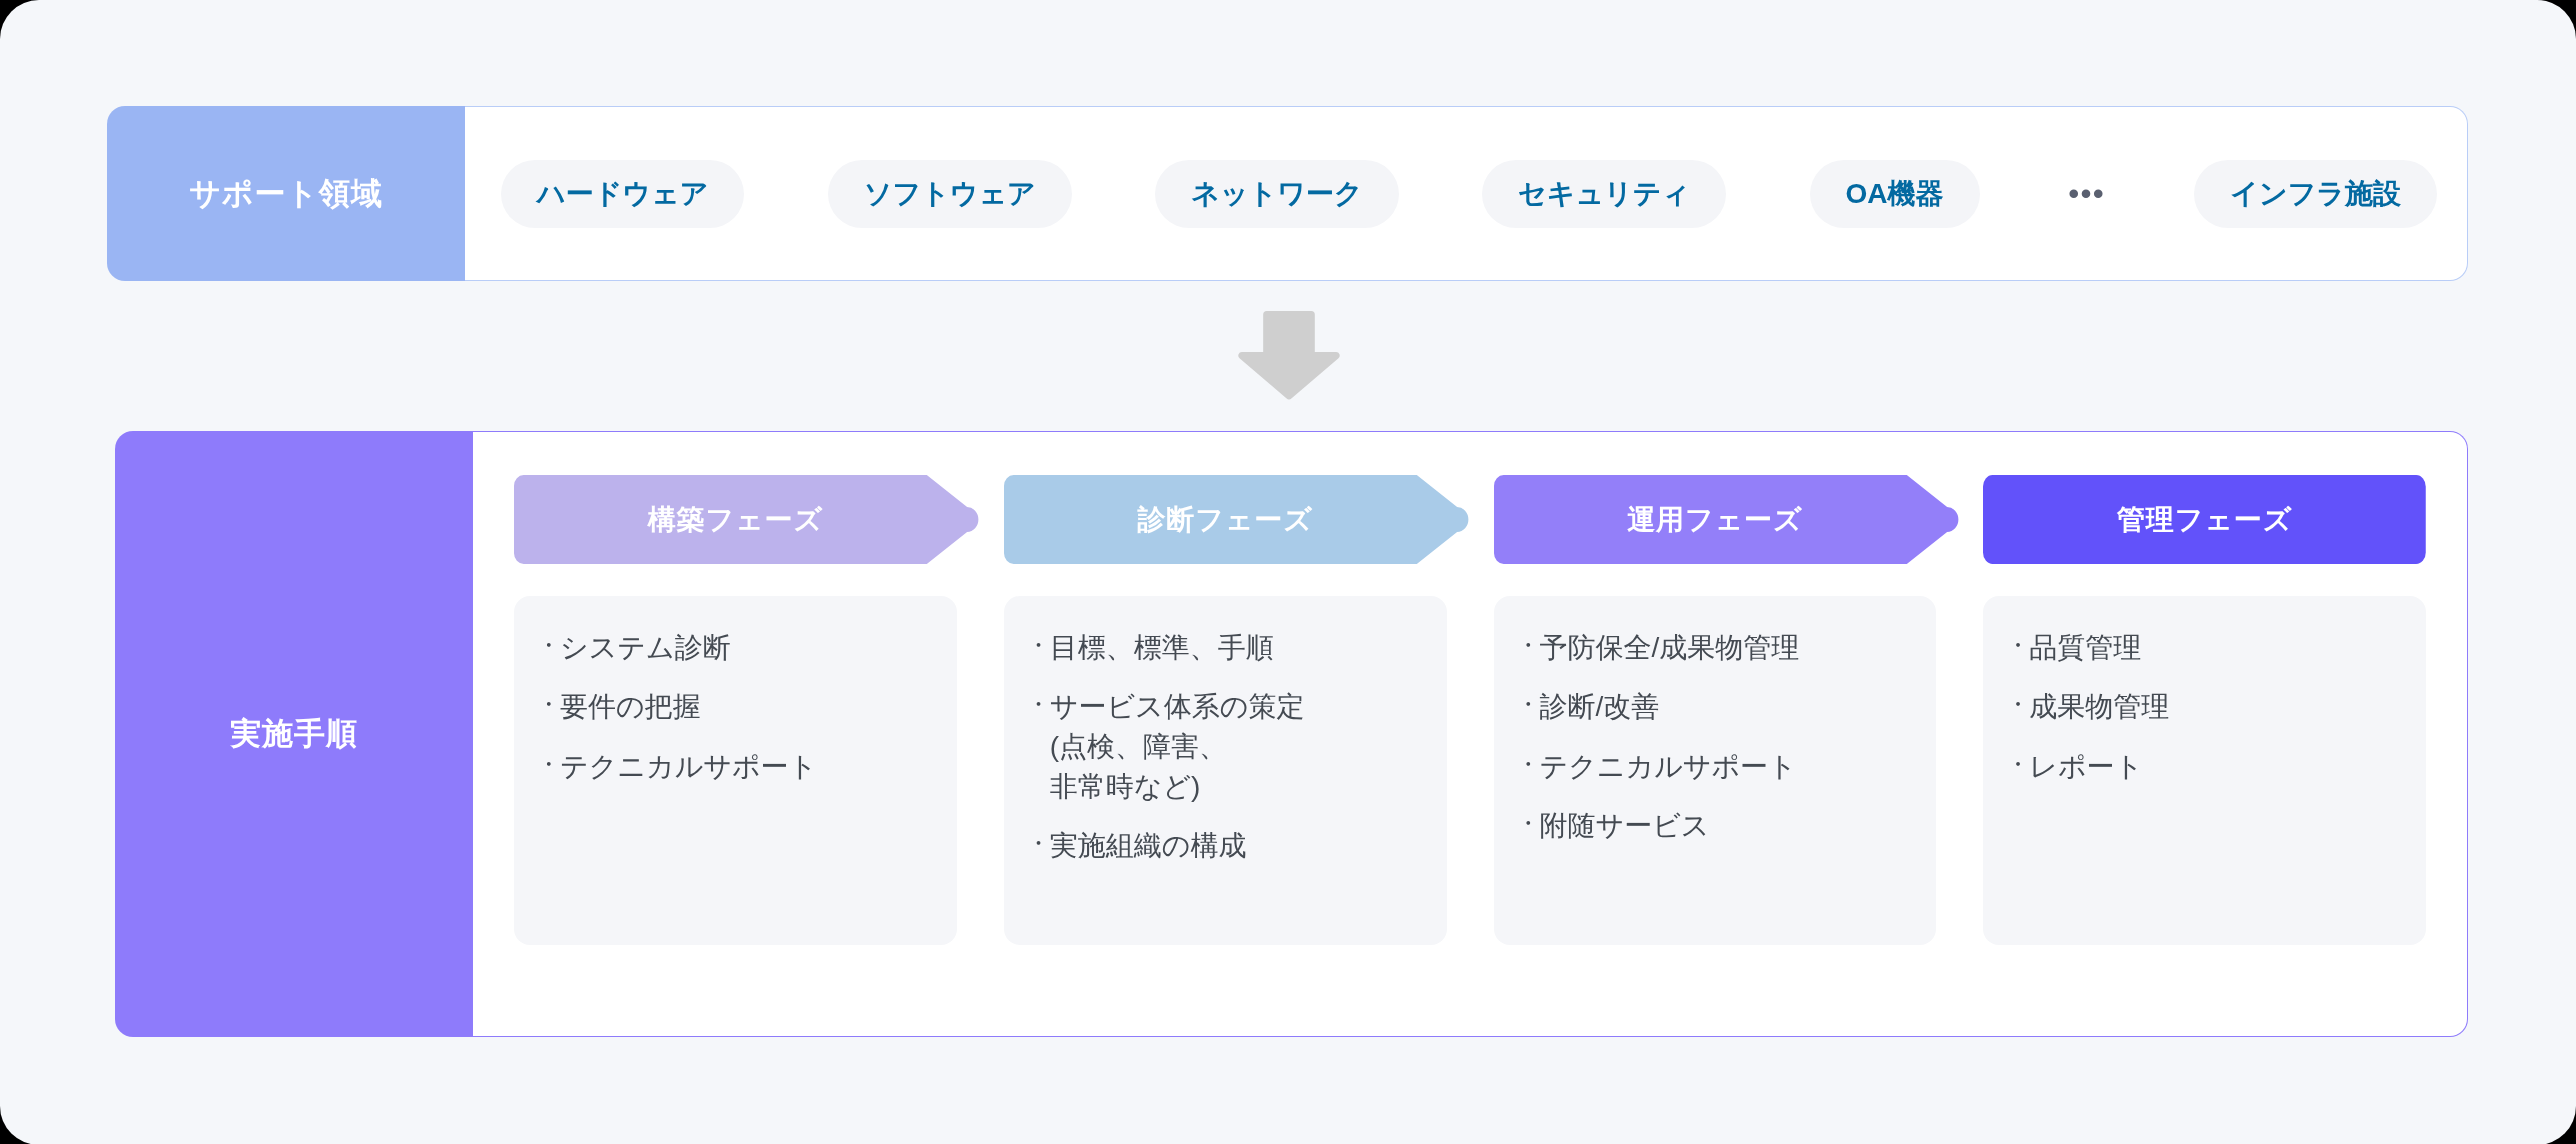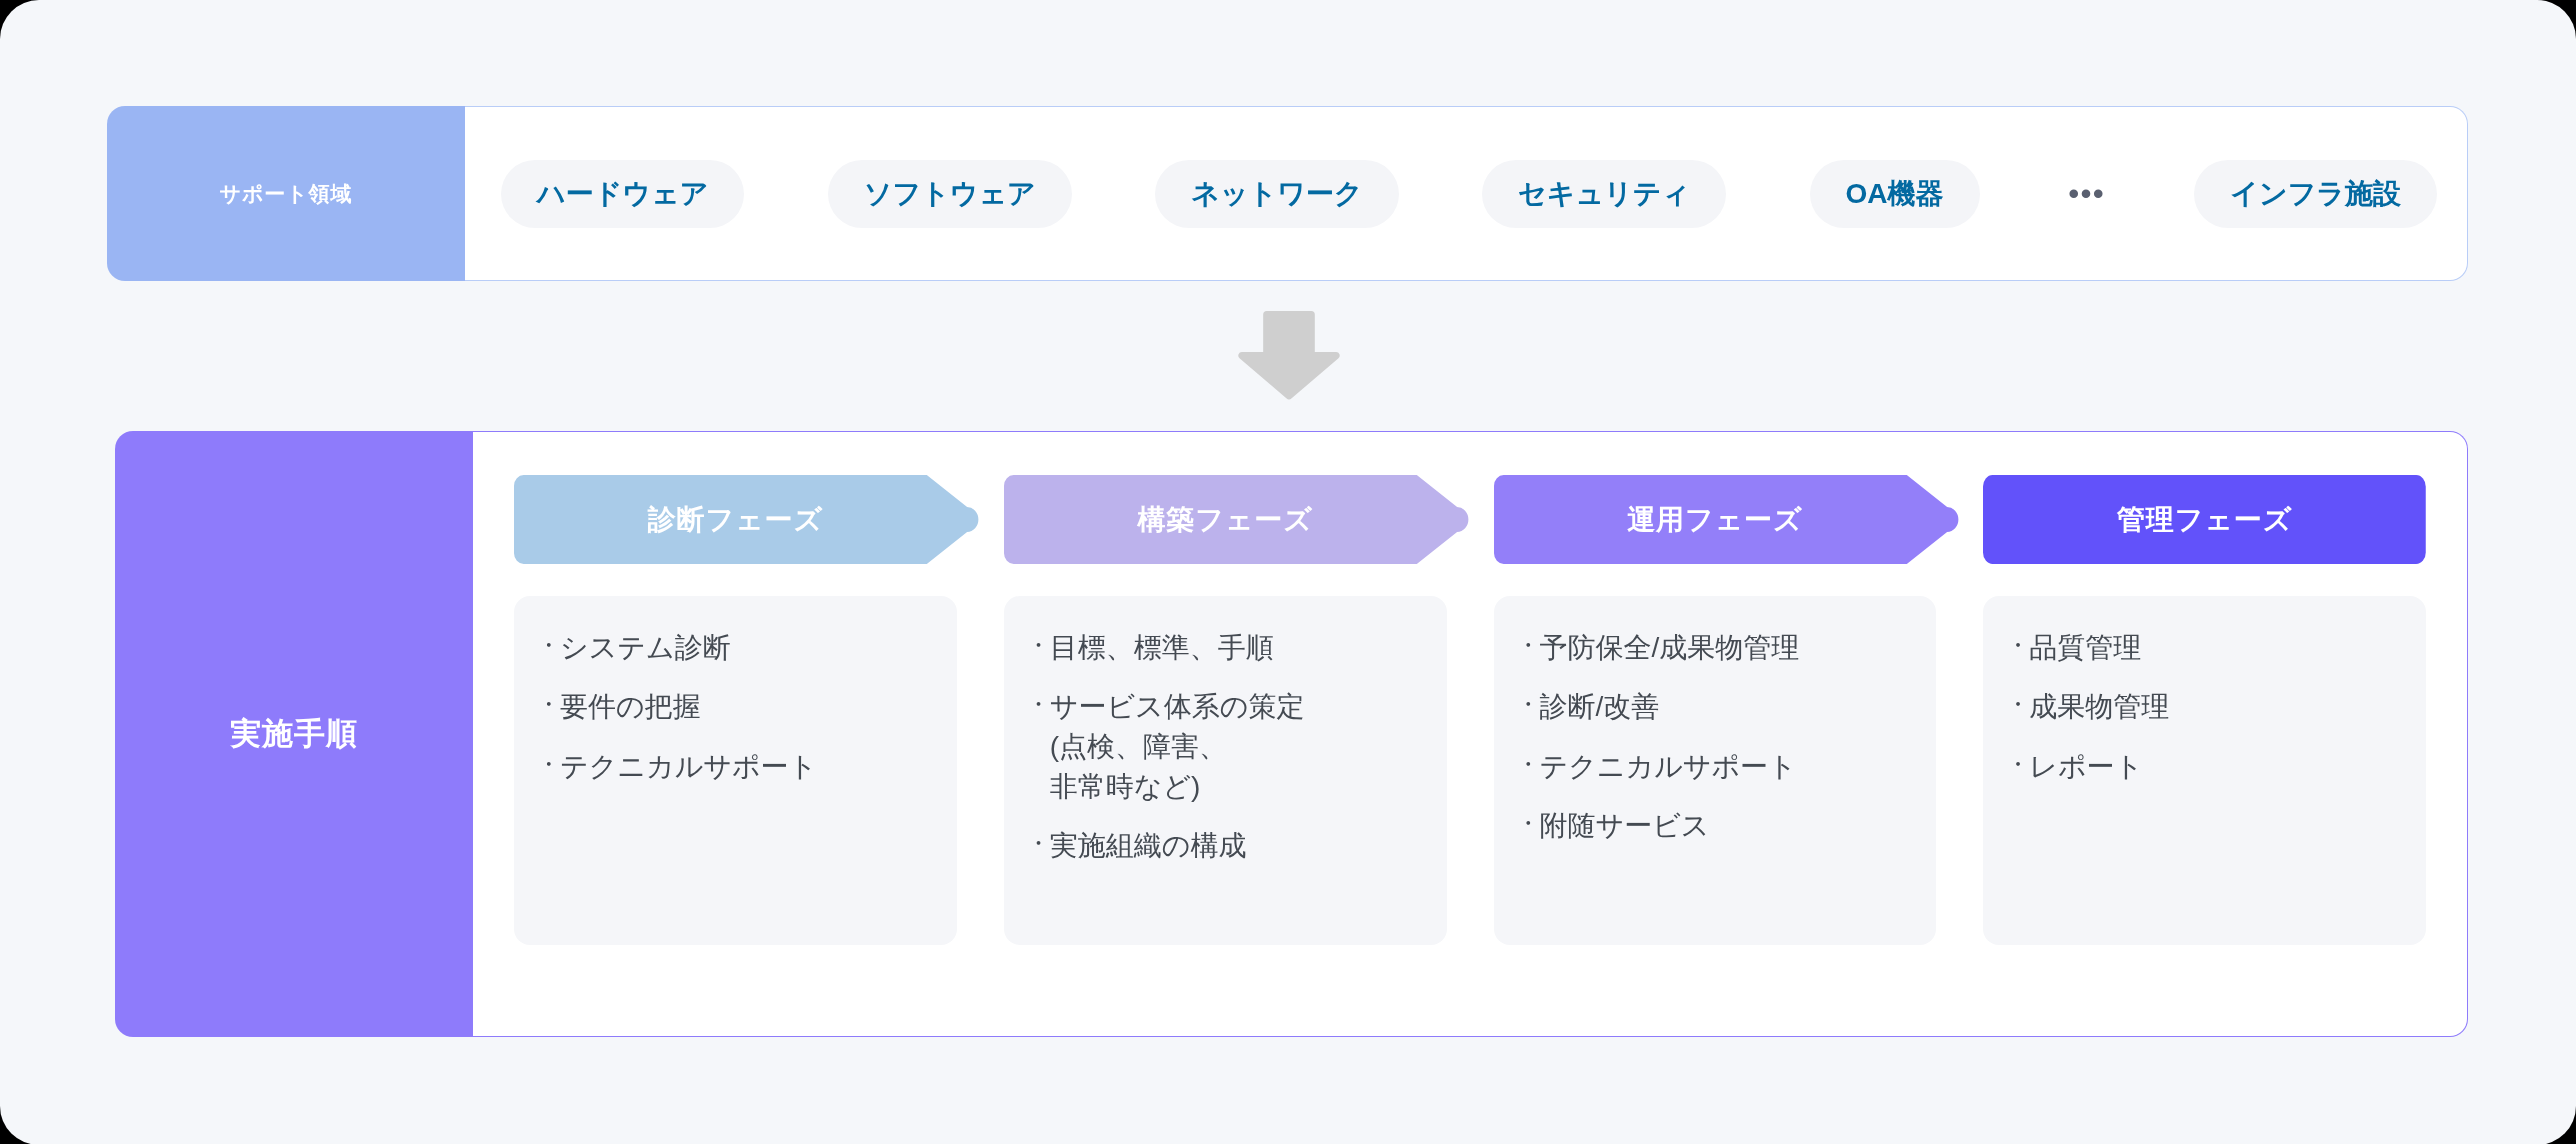--- a/index.html
+++ b/index.html
@@ -36,21 +36,21 @@
   }
   .top-label {
     width: 358px;
     flex: 0 0 358px;
     background: #9ab5f3;
     border-radius: 18px 0 0 18px;
     display: flex;
     align-items: center;
     justify-content: center;
     color: #ffffff;
-    font-size: 21px;
+    font-size: 31px;
     font-weight: bold;
     letter-spacing: 0.9px;
     box-sizing: border-box;
     position: relative;
     z-index: 2;
   }
   .top-body {
     flex: 1 1 auto;
     background: #ffffff;
     border: 1.8px solid #b9cdf7;
@@ -263,32 +263,32 @@
     <div class="bottom-label">
       <span>実施手順</span>
     </div>
     <div class="bottom-body">
 
       <div class="phase-grid">
 
         <div class="phase-head-cell">
           <div class="phase-head">
             <svg viewBox="0 0 600 100" preserveAspectRatio="none" aria-hidden="true">
+              <path d="M12 0 H512 L562 36 A14 14 0 0 1 562 64 L512 100 H12 A12 12 0 0 1 0 88 V12 A12 12 0 0 1 12 0 Z" fill="#bcb2ec"></path>
+            </svg>
+            <span class="phase-head-text">構築フェーズ</span>
+          </div>
+        </div>
+
+        <div class="phase-head-cell">
+          <div class="phase-head">
+            <svg viewBox="0 0 600 100" preserveAspectRatio="none" aria-hidden="true">
               <path d="M12 0 H512 L562 36 A14 14 0 0 1 562 64 L512 100 H12 A12 12 0 0 1 0 88 V12 A12 12 0 0 1 12 0 Z" fill="#a9cbe8"></path>
             </svg>
             <span class="phase-head-text">診断フェーズ</span>
-          </div>
-        </div>
-
-        <div class="phase-head-cell">
-          <div class="phase-head">
-            <svg viewBox="0 0 600 100" preserveAspectRatio="none" aria-hidden="true">
-              <path d="M12 0 H512 L562 36 A14 14 0 0 1 562 64 L512 100 H12 A12 12 0 0 1 0 88 V12 A12 12 0 0 1 12 0 Z" fill="#bcb2ec"></path>
-            </svg>
-            <span class="phase-head-text">構築フェーズ</span>
           </div>
         </div>
 
         <div class="phase-head-cell">
           <div class="phase-head">
             <svg viewBox="0 0 600 100" preserveAspectRatio="none" aria-hidden="true">
               <path d="M12 0 H512 L562 36 A14 14 0 0 1 562 64 L512 100 H12 A12 12 0 0 1 0 88 V12 A12 12 0 0 1 12 0 Z" fill="#937ff9"></path>
             </svg>
             <span class="phase-head-text">運用フェーズ</span>
           </div>

